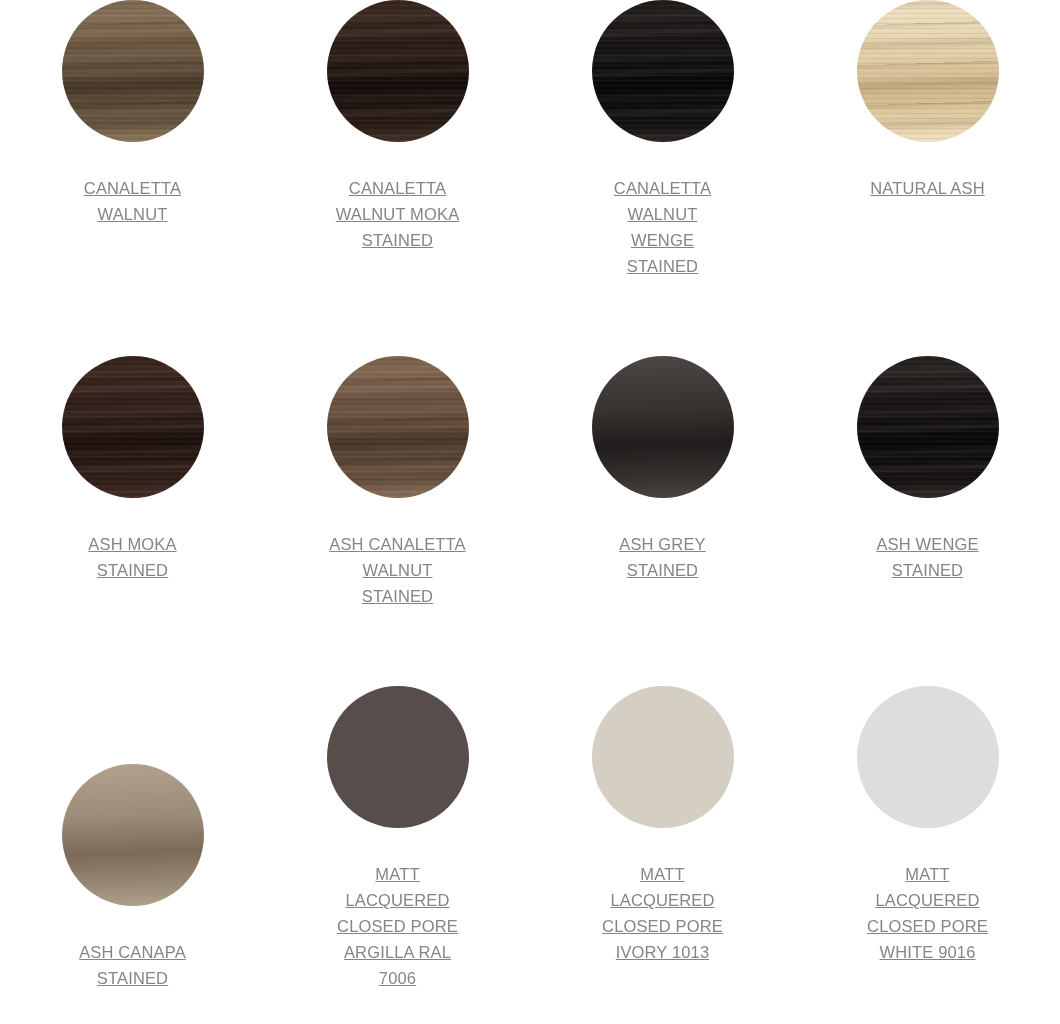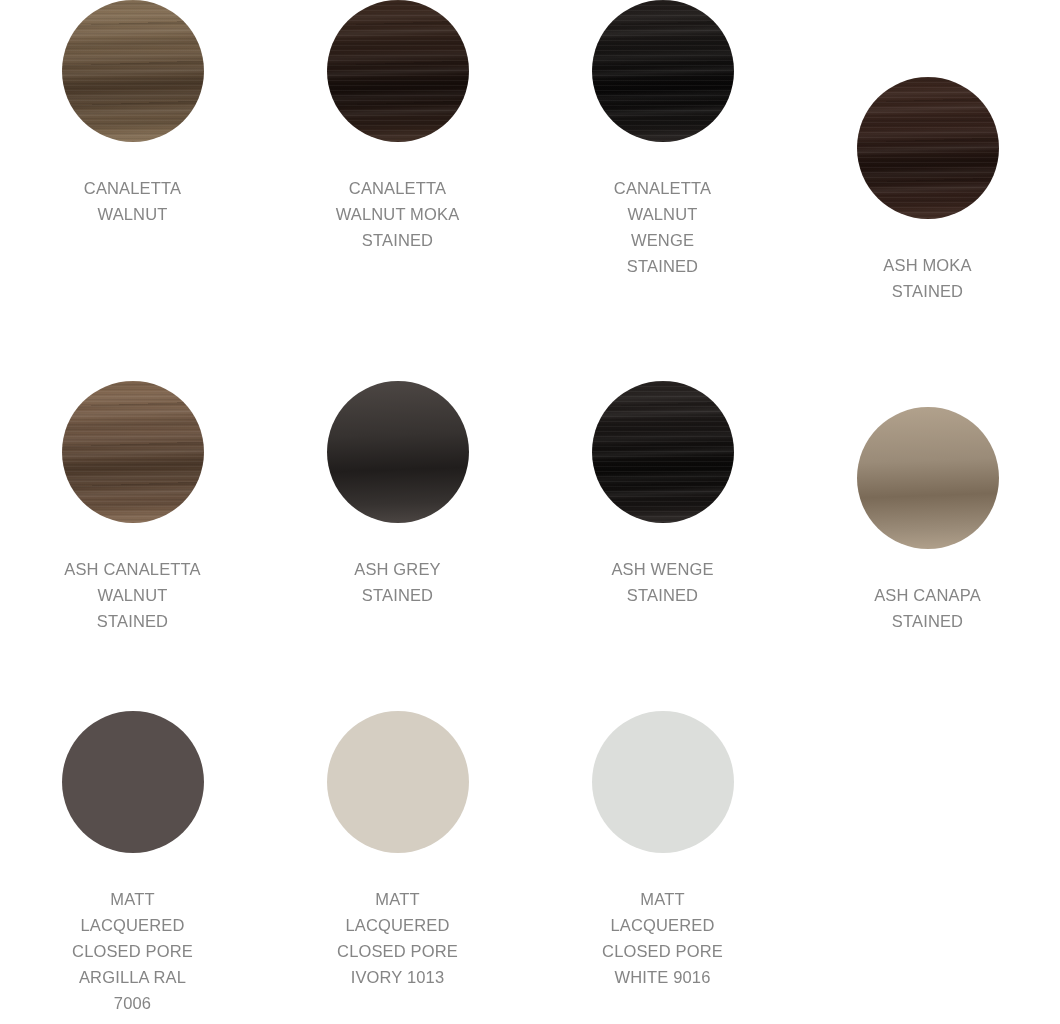--- a/index.html
+++ b/index.html
@@ -132,20 +132,21 @@
   .swatch-label {
     margin-top: 33px;
     width: 210px;
     text-align: center;
     color: #858585;
     font-size: 16.5px;
     line-height: 26px;
     letter-spacing: 0.15px;
     text-transform: uppercase;
     white-space: pre-line;
+    text-decoration: underline;
   }
 </style>
 </head>
 <body style="background: rgb(255, 255, 255);">
 
 <div class="swatch-grid" id="swatch-grid">
     <div class="swatch-cell">
       <div class="swatch-disc-wrap">
         <div class="swatch-disc wood" style="background: linear-gradient(178deg, rgb(138, 116, 89) 0%, rgb(107, 87, 65) 38%, rgb(75, 58, 42) 62%, rgb(107, 87, 65) 85%, rgb(138, 116, 89) 100%) rgb(107, 87, 65);"></div>
       </div>
@@ -161,20 +162,26 @@
 STAINED</div>
     </div>
     <div class="swatch-cell">
       <div class="swatch-disc-wrap">
         <div class="swatch-disc wood" style="background: linear-gradient(178deg, rgb(36, 31, 29) 0%, rgb(21, 19, 18) 38%, rgb(8, 7, 7) 62%, rgb(21, 19, 18) 85%, rgb(36, 31, 29) 100%) rgb(21, 19, 18);"></div>
       </div>
       <div class="swatch-label">CANALETTA
 WALNUT
 WENGE
 STAINED</div>
+    </div>
+    <div class="swatch-cell">
+      <div class="swatch-disc-wrap">
+        <div class="swatch-disc wood" style="background: linear-gradient(178deg, rgb(240, 226, 196) 0%, rgb(227, 207, 166) 38%, rgb(205, 178, 134) 62%, rgb(227, 207, 166) 85%, rgb(240, 226, 196) 100%) rgb(227, 207, 166);"></div>
+      </div>
+      <div class="swatch-label">NATURAL ASH</div>
     </div>
     <div class="swatch-cell" style="margin-top: 77px;">
       <div class="swatch-disc-wrap">
         <div class="swatch-disc wood" style="background: linear-gradient(178deg, rgba(73, 49, 37, 0.376) 0%, rgb(51, 32, 26) 38%, rgb(29, 17, 13) 62%, rgb(51, 32, 26) 85%, rgba(73, 49, 37, 0.376) 100%) rgb(51, 32, 26);"></div>
       </div>
       <div class="swatch-label">ASH MOKA
 STAINED</div>
     </div>
     <div class="swatch-cell" style="margin-top: 77px; justify-content: center;">
       <div class="swatch-disc-wrap">

